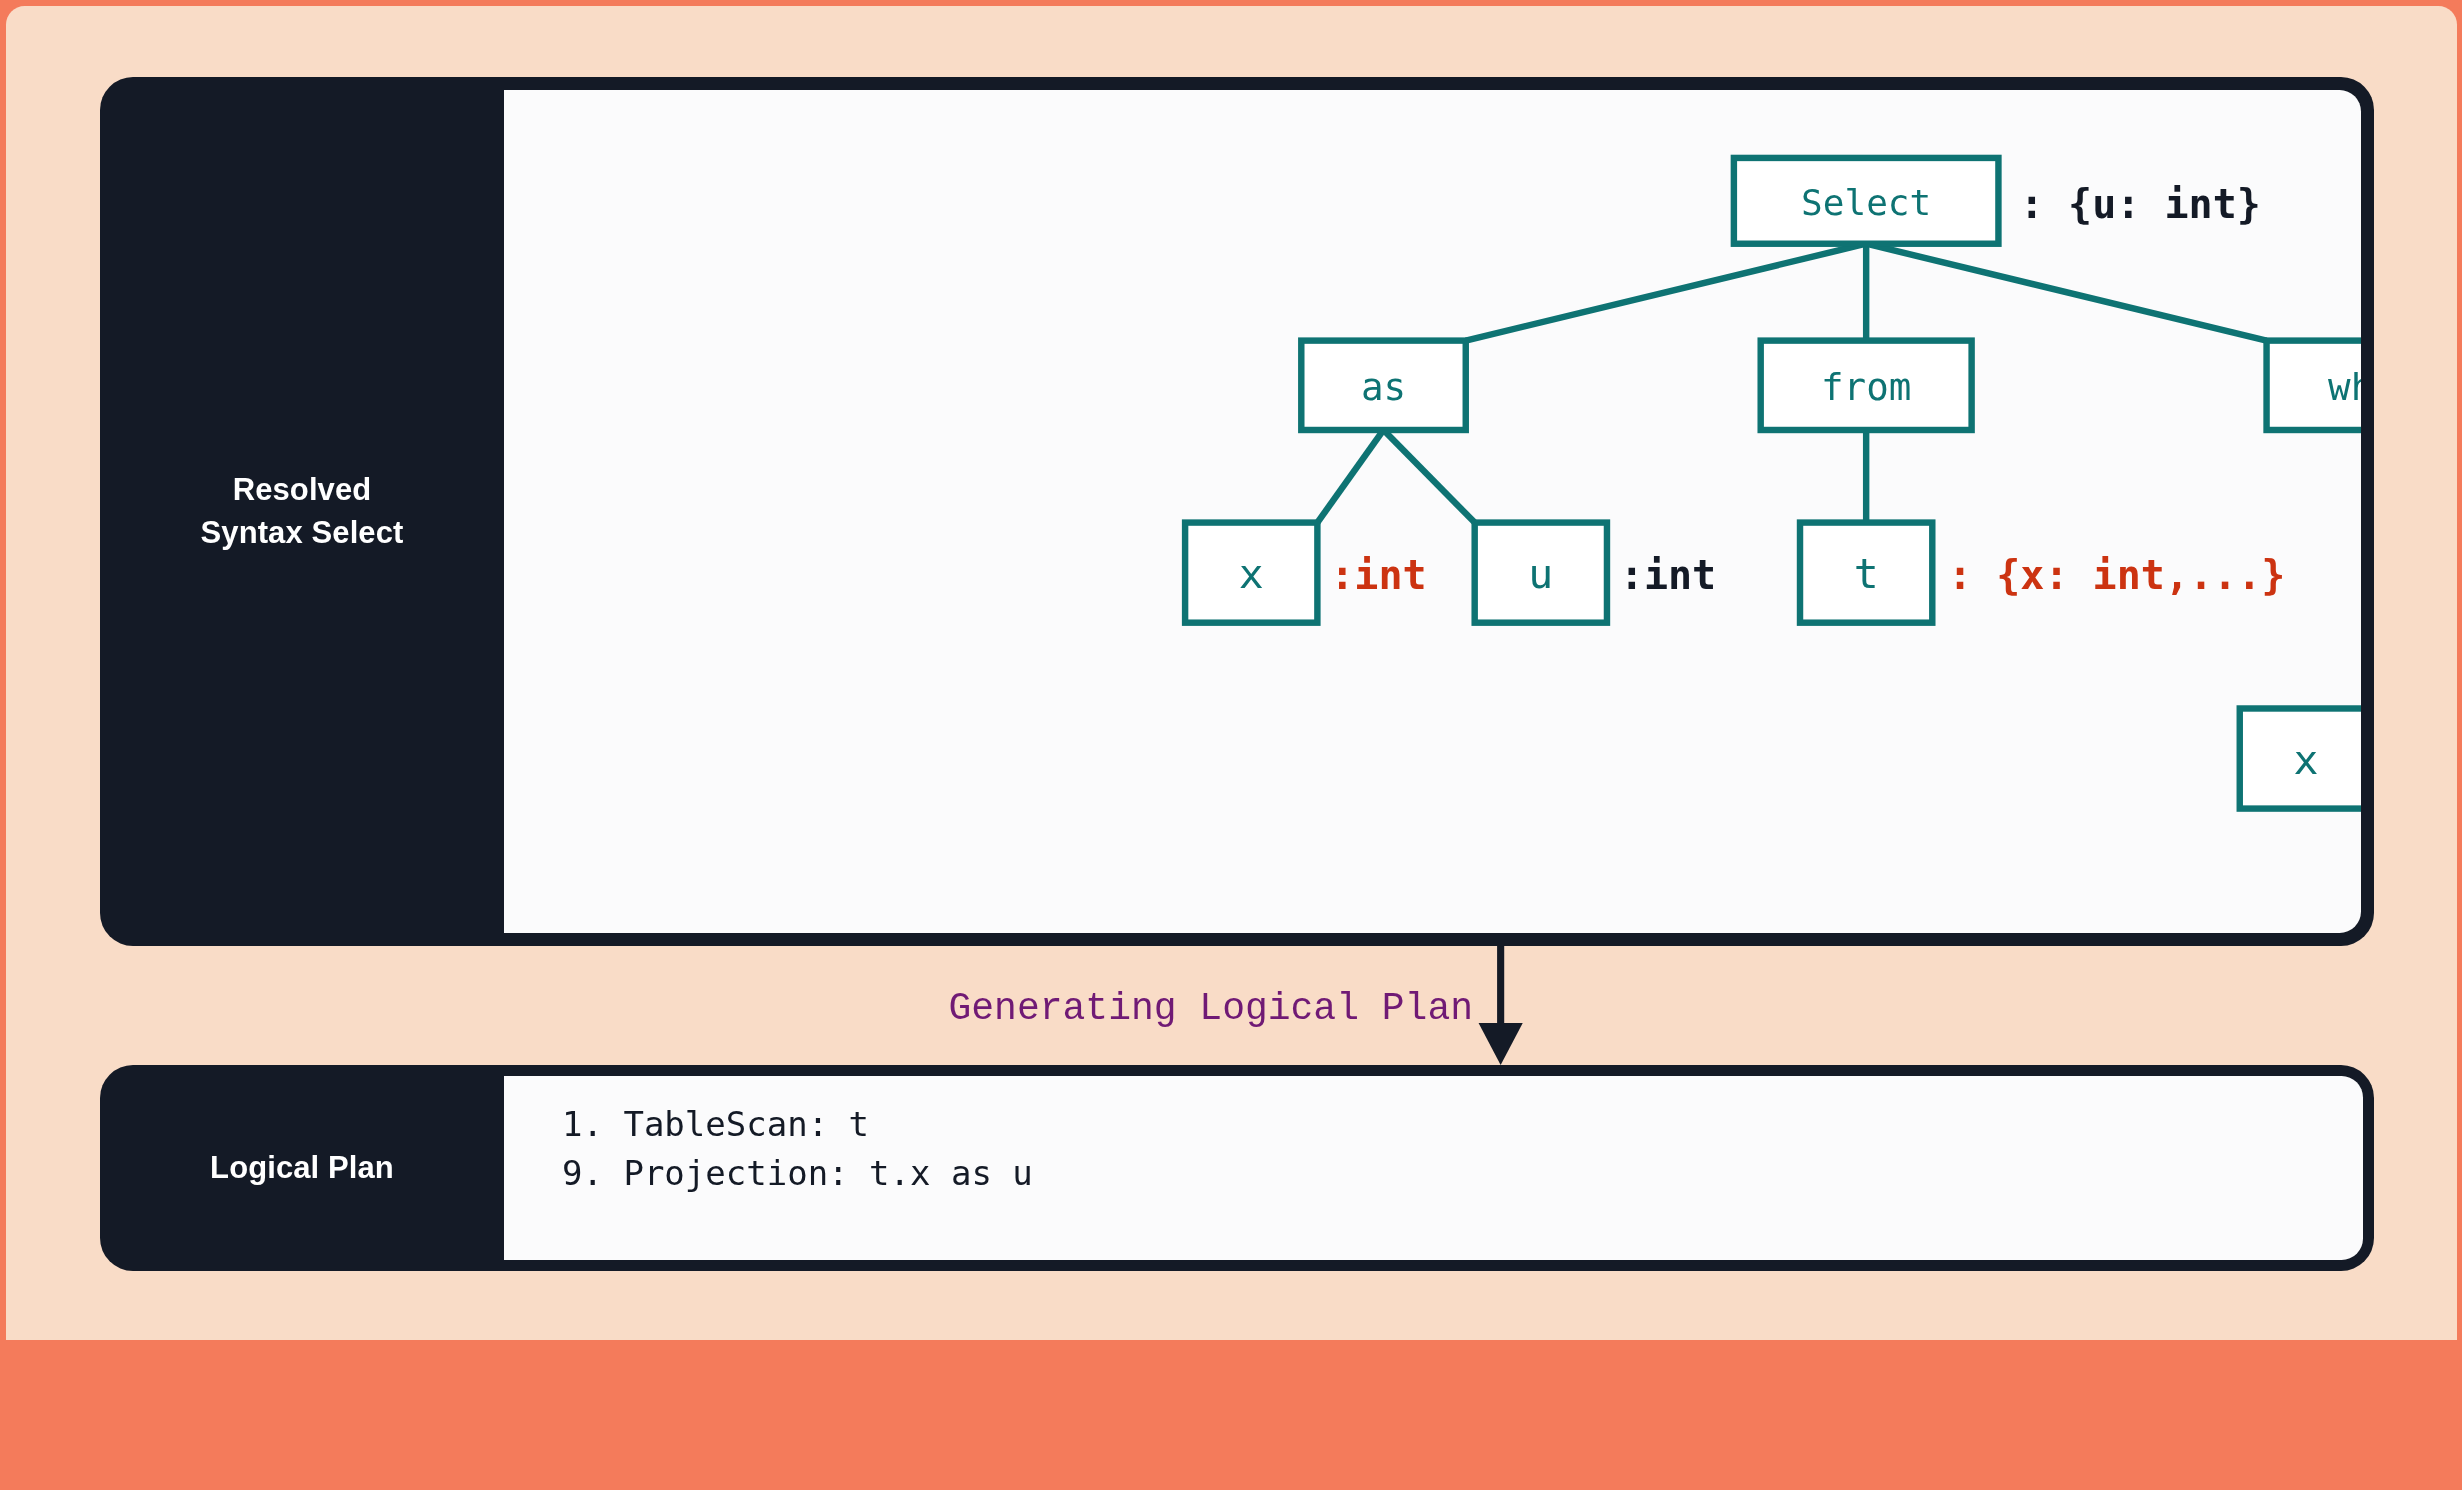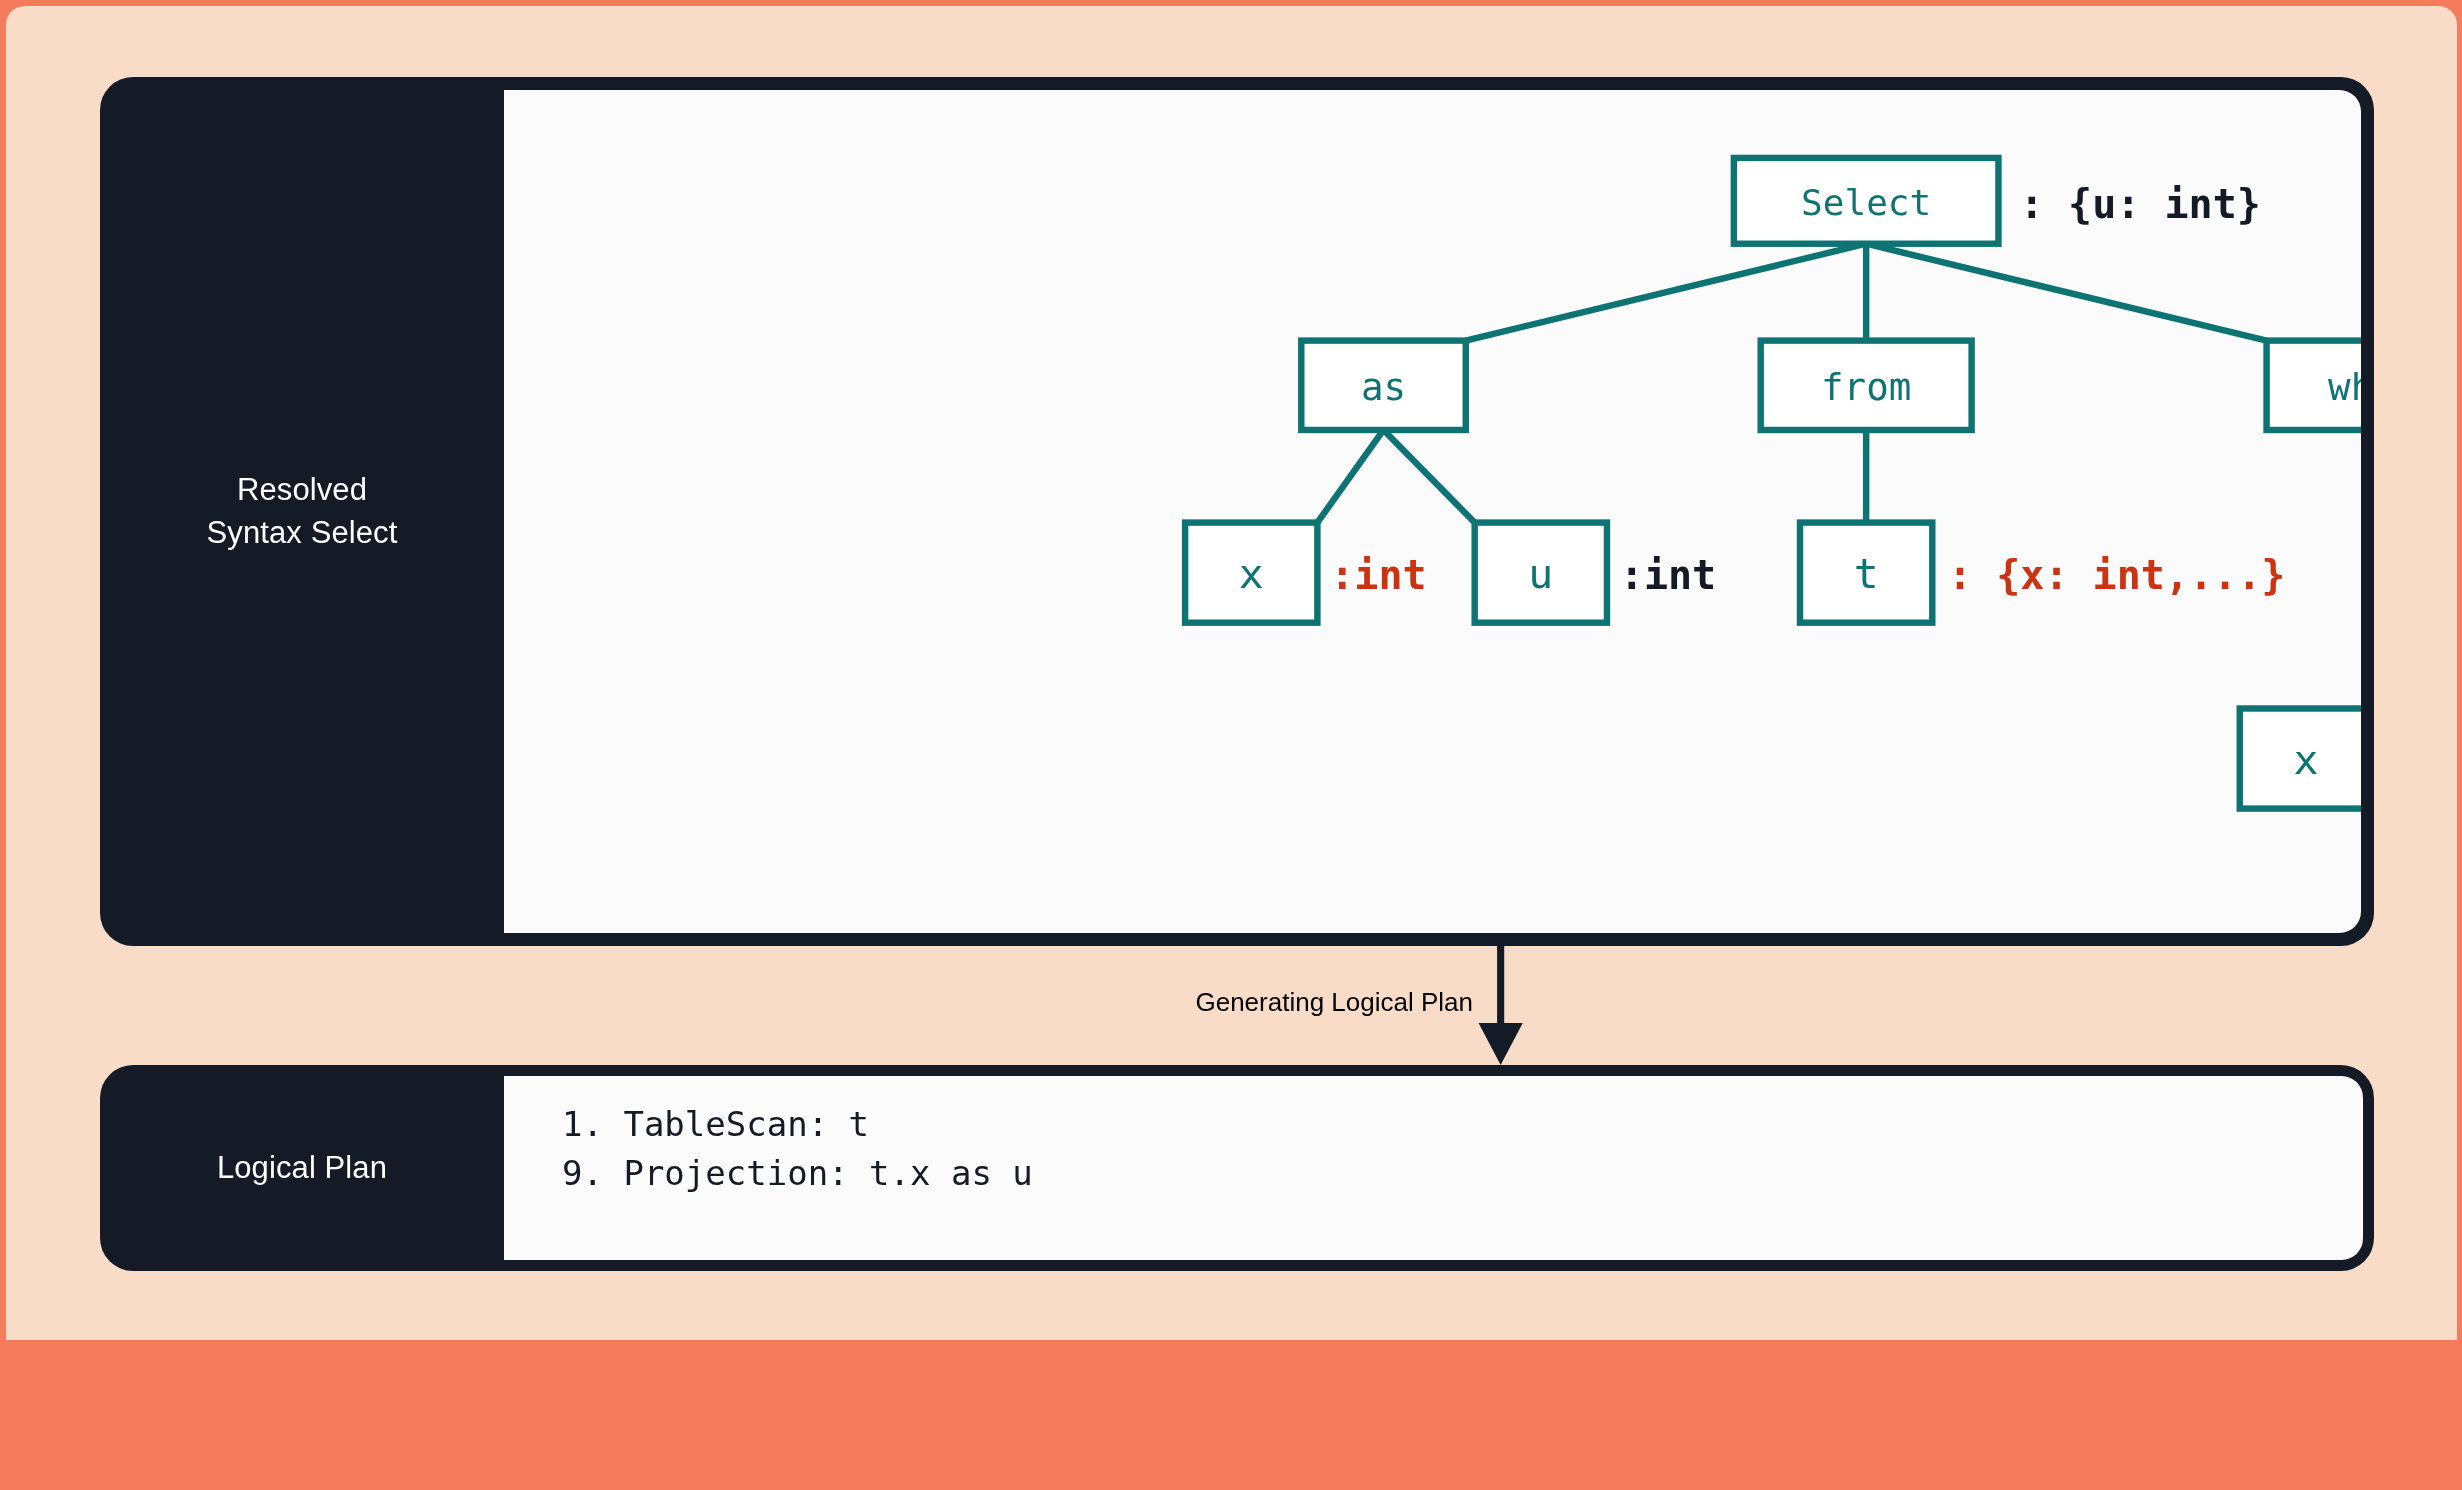--- a/index.html
+++ b/index.html
@@ -26,21 +26,21 @@
     border-radius:33px;
     display:flex;
     overflow:hidden;
     box-shadow:0 0 0 0 transparent;
   }
   .card-label{
     flex:0 0 auto;
     display:flex;align-items:center;justify-content:center;
     color:#FFFFFF;
     text-align:center;
-    font-weight:400;
+    font-weight:700;
     line-height:1.38;
     letter-spacing:0.1px;
   }
   .card-body{
     flex:1 1 auto;
     background:#FBFBFC;
     position:relative;
   }
 
   #card-rst{left:100px;top:77px;width:2274px;height:869px;}
@@ -60,22 +60,22 @@
   .plan-row{white-space:pre;}
 
   
   .arrow-wrap{
     position:absolute;left:100px;top:946px;width:2274px;height:119px;
   }
   .arrow-label{
     position:absolute;
     left:0;top:41px;width:1373px;
     text-align:right;
-    font-family:Liberation Sans, sans-serif;
-    font-size:26px;color:#000000;white-space:pre;
+    font-family:Liberation Mono, monospace;
+    font-size:38px;color:#701a75;white-space:pre;
   }
 
   
   .footer{
     position:absolute;left:0;bottom:0;width:2462px;height:150px;
     background:#FB6F4E;
     display:flex;align-items:center;
   }
   .logo{
     position:absolute;left:34px;top:50%;transform:translateY(-50%);

